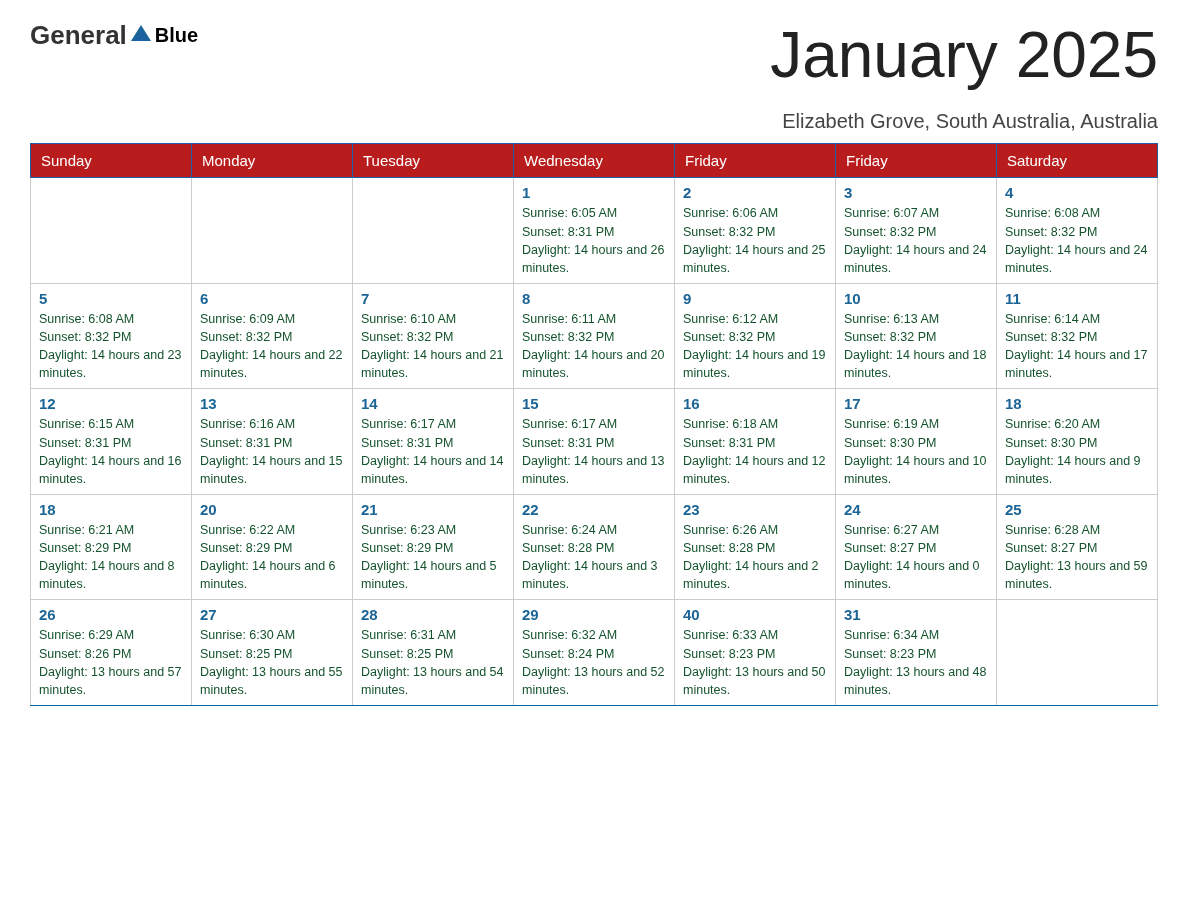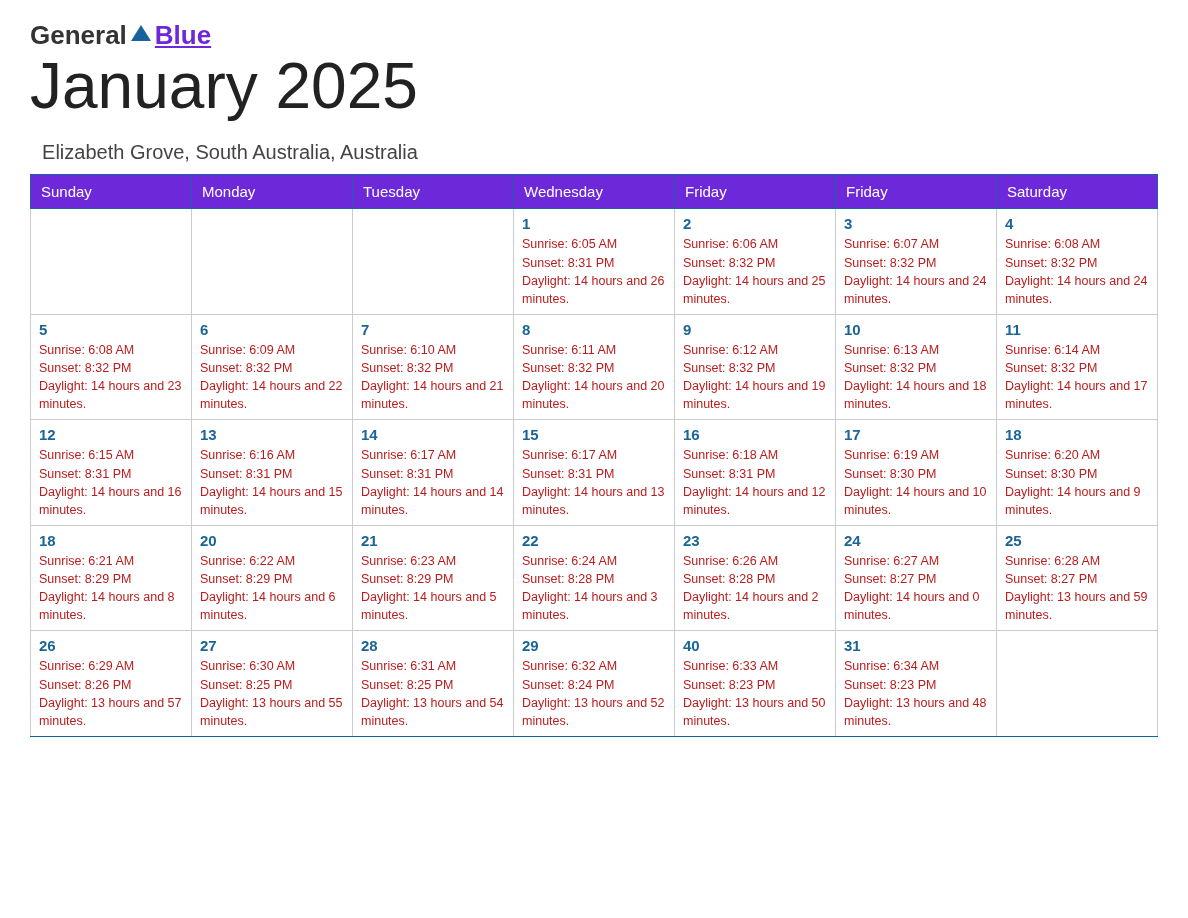--- a/index.html
+++ b/index.html
@@ -8,42 +8,40 @@
       background: #fff;
       width: 1188px;
       min-height: 918px;
       padding: 20px 30px;
     }
     .header-area {
       display: flex;
       justify-content: space-between;
       align-items: flex-start;
       margin-bottom: 10px;
-      flex-direction: column;
     }
     .logo {
       display: flex;
       align-items: center;
       gap: 0;
     }
     .logo-text-general {
       font-size: 26px;
       font-weight: bold;
       color: #333;
     }
     .logo-icon {
       width: 28px;
       height: 28px;
       margin-top: -2px;
     }
     .logo-text-blue {
-      font-size: 26px;
+      font-size: 20px;
       font-weight: bold;
-      color: #6d28d9;
-      text-decoration: underline;
+      color: #000000;
     }
     .title-area {
       text-align: right;
     }
     .month-title {
       font-size: 64px;
       font-weight: normal;
       color: #222;
       line-height: 1.1;
     }
@@ -51,21 +49,21 @@
       font-size: 20px;
       color: #444;
       margin-top: 20px;
     }
     .calendar-table {
       width: 100%;
       border-collapse: collapse;
       margin-top: 8px;
     }
     .calendar-table thead tr th {
-      background-color: #6d28d9;
+      background-color: #b91c1c;
       color: #fff;
       font-size: 15px;
       font-weight: normal;
       padding: 8px 10px;
       text-align: left;
       border: 1px solid #1a5fa8;
     }
     .calendar-table tbody tr td {
       vertical-align: top;
       padding: 6px 8px;
@@ -77,21 +75,21 @@
     }
     .day-number {
       font-size: 15px;
       font-weight: bold;
       color: #1a6496;
       display: block;
       margin-bottom: 3px;
     }
     .day-info {
       font-size: 12.5px;
-      color: #b91c1c;
+      color: #14532d;
       line-height: 1.45;
     }
     .empty-cell {
       background: #fff;
     }
     tbody tr:last-child td {
       border-bottom: 1px solid #0369a1;
     }
   </style>
 </head>

